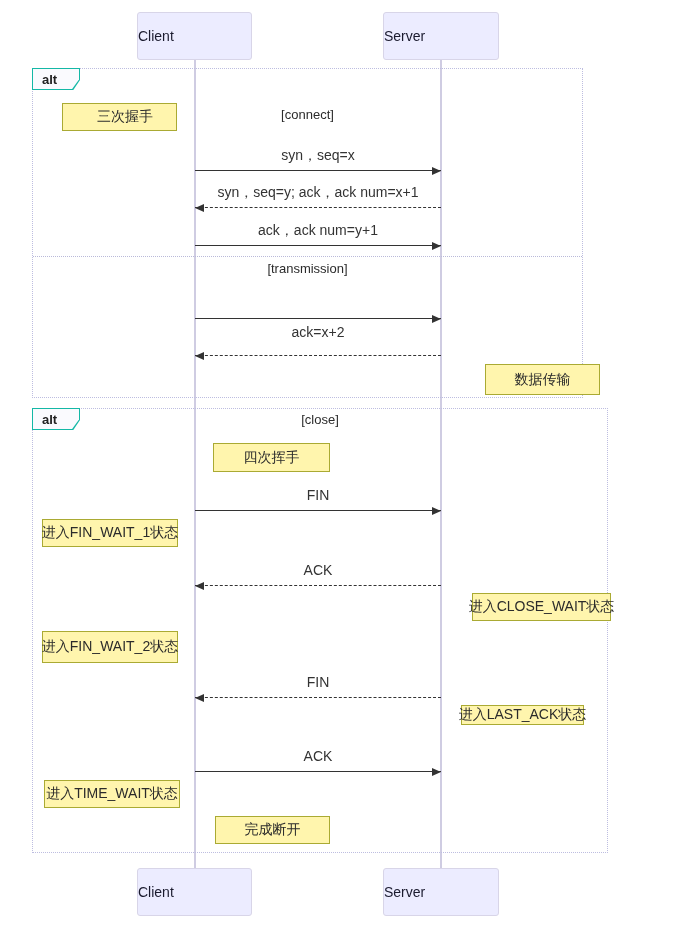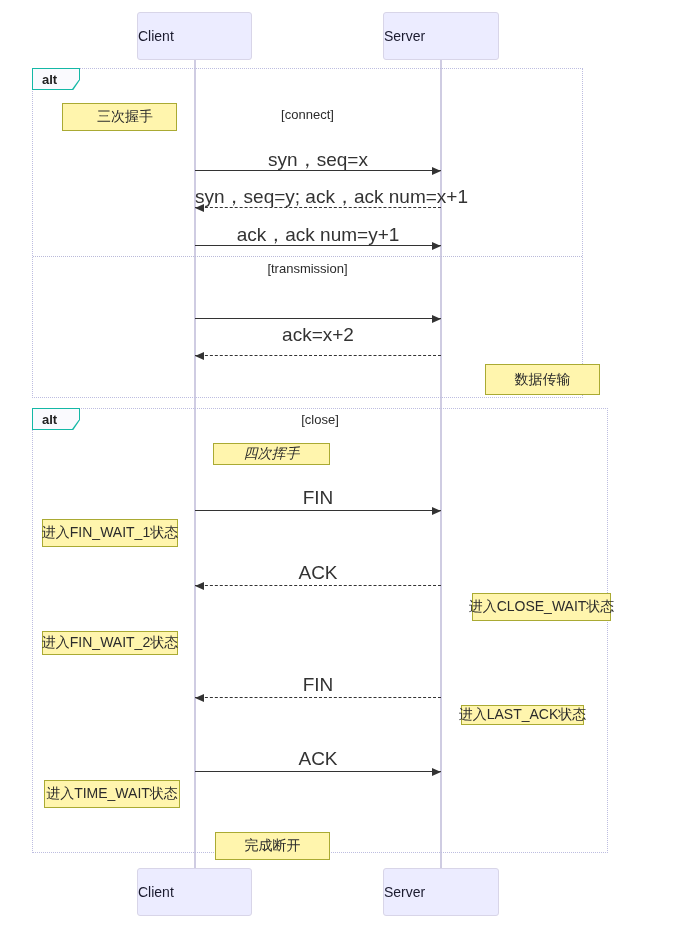--- a/index.html
+++ b/index.html
@@ -25,21 +25,21 @@
   .alt-tab .inner { position:absolute; left:1px; top:1px; right:1px; bottom:1px;
     background:#fafafe; clip-path:polygon(0 0,100% 0,100% 53%,85% 100%,0 100%);
     display:flex; align-items:center; padding-left:9px;
     font-size:13px; font-weight:600; color:#222; }
   .condition { position:absolute; left:0; width:100%; text-align:center;
     font-size:13px; color:#2b2b2b; }
   .section-divider { position:absolute; left:0; width:100%; height:0;
     border-top:1px dotted #b9b9d9; }
   
   .msg-label { position:absolute; left:195px; width:246px; text-align:center;
-    font-size:19px; color:#333; white-space:nowrap; }
+    font-size:14px; color:#333; white-space:nowrap; }
   .msg-line { position:absolute; left:195px; width:246px; height:0;
     border-top:1px solid #333; }
   .msg-line.dashed { border-top-style:dashed; }
   .msg-line .head { position:absolute; top:-4px; width:0; height:0;
     border-top:4px solid transparent; border-bottom:4px solid transparent; }
   .msg-line.right .head { right:0; border-left:9px solid #333; }
   .msg-line.left  .head { left:0;  border-right:9px solid #333; }
   
   .note { position:absolute; box-sizing:border-box;
     background:#fff5ad; border:1px solid #aaaa33;
@@ -116,27 +116,27 @@
       <span class="head"></span>
     </div>
 
   <div class="msg-label" style="top:748px;">ACK</div>
   <div class="msg-line right" style="top:771px;">
       <span class="head"></span>
     </div>
 
   <div class="note" style="left:62px;  top:103px; width:115px; height:28px;padding-left:11px;">三次握手</div>
   <div class="note" style="left:485px; top:364px; width:115px; height:31px;font-family:Liberation Mono, monospace;">数据传输</div>
-  <div class="note" style="left:213px; top:443px; width:117px; height:22px;font-style:italic;">四次挥手</div>
+  <div class="note" style="left:213px; top:443px; width:117px; height:29px;">四次挥手</div>
   <div class="note" style="left:42px;  top:519px; width:136px; height:28px;">进入FIN_WAIT_1状态</div>
   <div class="note" style="left:461px; top:593px; width:139px; height:28px;margin-left:11px;">进入CLOSE_WAIT状态</div>
-  <div class="note" style="left:42px;  top:631px; width:136px; height:24px;">进入FIN_WAIT_2状态</div>
+  <div class="note" style="left:42px;  top:631px; width:136px; height:32px;">进入FIN_WAIT_2状态</div>
   <div class="note" style="left:461px; top:705px; width:123px; height:20px;">进入LAST_ACK状态</div>
   <div class="note" style="left:44px;  top:780px; width:136px; height:28px;">进入TIME_WAIT状态</div>
-  <div class="note" style="left:215px; top:816px; width:115px; height:28px;margin-top:16px;">完成断开</div>
+  <div class="note" style="left:215px; top:816px; width:115px; height:28px;">完成断开</div>
 
   <div class="actor" style="left:137px; top:868px;">
     <span>Client</span>
   </div>
   <div class="actor" style="left:383px; top:868px; width:116px;">
     <span>Server</span>
   </div>
 
 </div>
 

